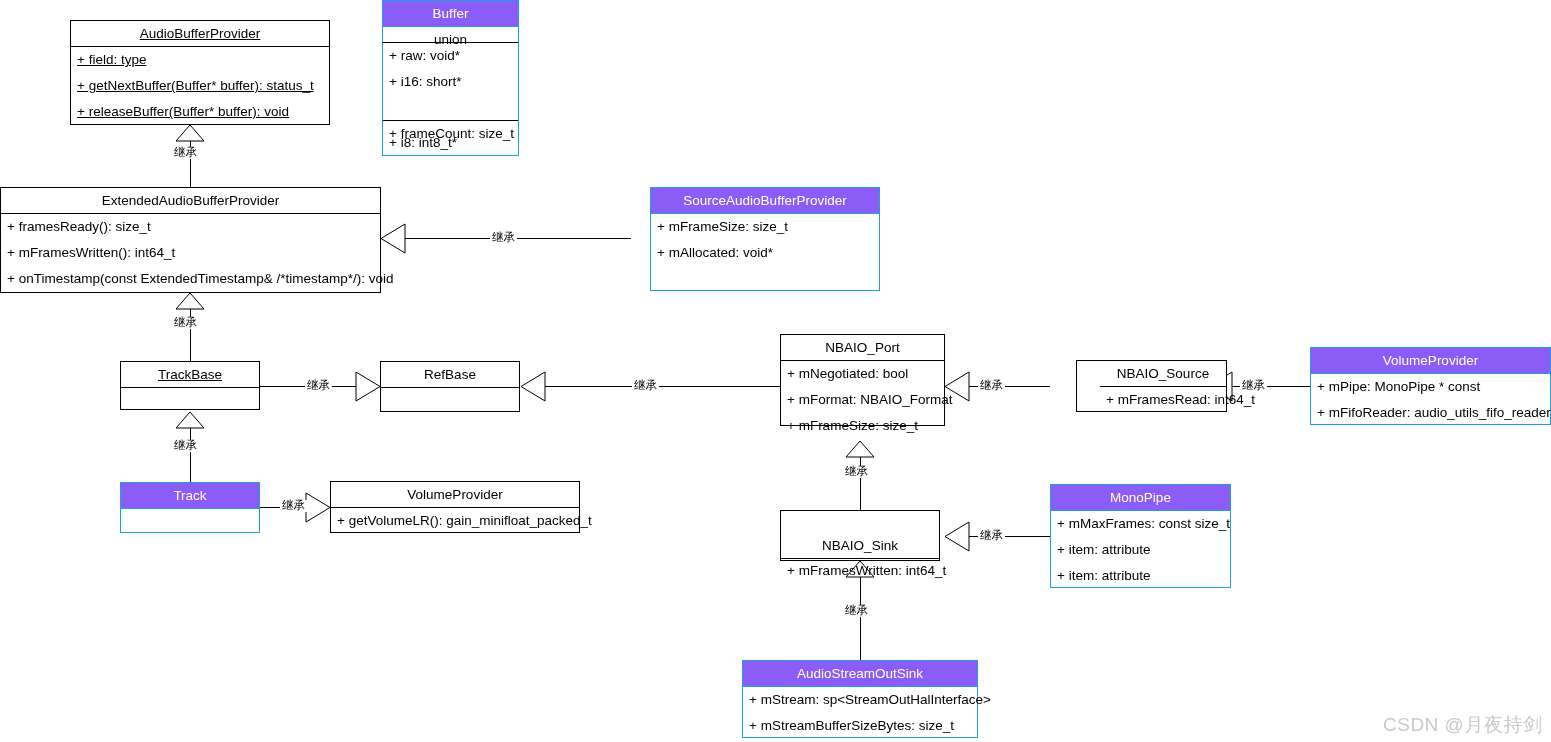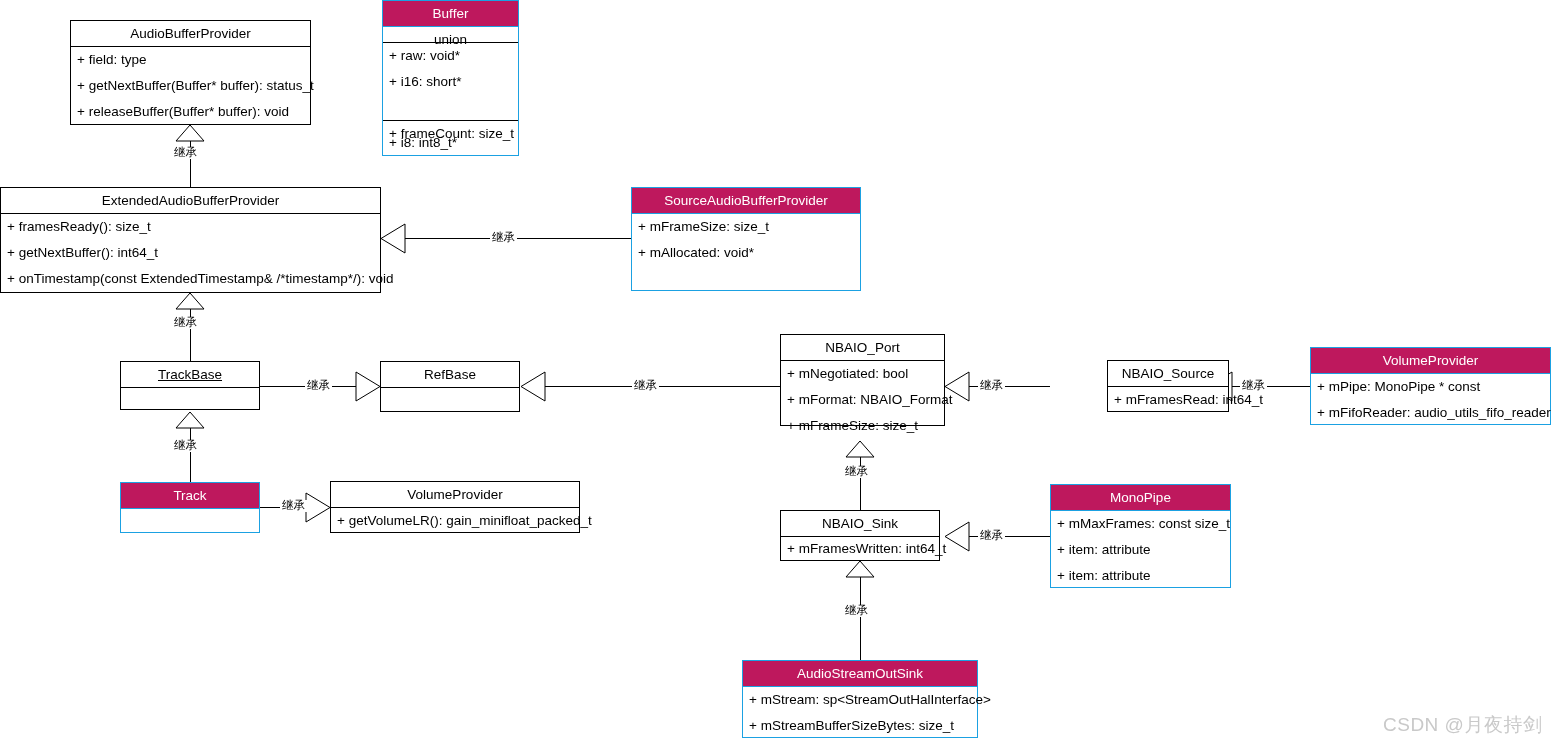--- a/index.html
+++ b/index.html
@@ -32,21 +32,21 @@
     font-size: 13.5px;
     color: #000000;
     line-height: 1;
     display: flex;
     align-items: center;
     justify-content: center;
     border-bottom: 1px solid #000000;
     white-space: nowrap;
   }
   .uml-class.accent > .uml-header {
-    background: #be185d;
+    background: #8b5cf6;
     color: #ffffff;
     border-bottom: 1px solid #1ba1e2;
   }
   .uml-section {
     box-sizing: border-box;
     border-bottom: 1px solid #000000;
   }
   .uml-class.accent > .uml-section {
     border-bottom: 1px solid #1ba1e2;
   }
@@ -175,21 +175,21 @@
     <polygon points="0,14.5 24,0 24,29" fill="#ffffff" stroke="#000000" stroke-width="1"></polygon>
   </svg>
   <div class="edge-label" style="left:978px; top:530px;">继承</div>
 
   <div class="edge-v" style="left:860px; top:561px; height:101px;"></div>
   <svg class="arrow-svg" style="left:846px; top:561px; width:28px; height:16px;">
     <polygon points="14,0 28,16 0,16" fill="#ffffff" stroke="#000000" stroke-width="1"></polygon>
   </svg>
   <div class="edge-label" style="left:843px; top:605px;">继承</div>
 
-  <div class="uml-class" style="left:70px; top:20px; width:241px; height:105px;">
+  <div class="uml-class" style="left:70px; top:20px; width:260px; height:105px;text-decoration:underline;">
     <div class="uml-header" style="height:26px;">AudioBufferProvider</div>
     <div class="uml-section" style="height:78px; border-bottom:none;">
       <div class="uml-row" style="height:26px;">+ field: type</div>
       <div class="uml-row" style="height:26px;">+ getNextBuffer(Buffer* buffer): status_t</div>
       <div class="uml-row" style="height:26px;">+ releaseBuffer(Buffer* buffer): void</div>
     </div>
   </div>
 
   <div class="uml-class accent" style="left:382px; top:0px; width:137px; height:156px;">
     <div class="uml-header" style="height:26px;">Buffer</div>
@@ -203,26 +203,26 @@
     </div>
     <div class="uml-section" style="height:26px; border-bottom:none;">
       <div class="uml-row" style="height:26px;">+ frameCount: size_t</div>
     </div>
   </div>
 
   <div class="uml-class" style="left:0px; top:187px; width:381px; height:106px;">
     <div class="uml-header" style="height:26px;">ExtendedAudioBufferProvider</div>
     <div class="uml-section" style="height:79px; border-bottom:none;">
       <div class="uml-row" style="height:26px;">+ framesReady(): size_t</div>
-      <div class="uml-row" style="height:26px;">+ getNextBuffer(): int64_t</div>
+      <div class="uml-row" style="height:26px;">+ mFramesWritten(): int64_t</div>
       <div class="uml-row" style="height:26px;">+ onTimestamp(const ExtendedTimestamp&amp; /*timestamp*/): void</div>
     </div>
   </div>
 
-  <div class="uml-class accent" style="left:631px; top:187px; width:460px; height:104px; width:230px;">
+  <div class="uml-class accent" style="left:650px; top:187px; width:460px; height:104px; width:230px;">
     <div class="uml-header" style="height:26px;">SourceAudioBufferProvider</div>
     <div class="uml-section" style="height:78px; border-bottom:none;">
       <div class="uml-row" style="height:26px;">+ mFrameSize: size_t</div>
       <div class="uml-row" style="height:26px;">+ mAllocated: void*</div>
     </div>
   </div>
 
   <div class="uml-class" style="left:120px; top:361px; width:140px; height:49px;text-decoration:underline;">
     <div class="uml-header" style="height:26px;">TrackBase</div>
     <div class="uml-section" style="height:24px; border-bottom:none;">
@@ -253,37 +253,37 @@
 
   <div class="uml-class" style="left:780px; top:334px; width:165px; height:92px;">
     <div class="uml-header" style="height:26px;">NBAIO_Port</div>
     <div class="uml-section" style="height:79px; border-bottom:none;">
       <div class="uml-row" style="height:26px;text-align:right;">+ mNegotiated: bool</div>
       <div class="uml-row" style="height:26px;">+ mFormat: NBAIO_Format</div>
       <div class="uml-row" style="height:26px;">+ mFrameSize: size_t</div>
     </div>
   </div>
 
-  <div class="uml-class" style="left:1107px; top:360px; width:122px; height:52px;">
+  <div class="uml-class" style="left:1076px; top:360px; width:151px; height:52px;padding-left:23px;">
     <div class="uml-header" style="height:26px;">NBAIO_Source</div>
     <div class="uml-section" style="height:25px; border-bottom:none;">
       <div class="uml-row" style="height:25px;">+ mFramesRead: int64_t</div>
     </div>
   </div>
 
   <div class="uml-class accent" style="left:1310px; top:347px; width:241px; height:78px;">
     <div class="uml-header" style="height:26px;">VolumeProvider</div>
     <div class="uml-section" style="height:51px; border-bottom:none;">
       <div class="uml-row" style="height:26px;">+ mPipe: MonoPipe * const</div>
       <div class="uml-row" style="height:25px;">+ mFifoReader: audio_utils_fifo_reader</div>
     </div>
   </div>
 
   <div class="uml-class" style="left:780px; top:510px; width:160px; height:51px;">
-    <div class="uml-header" style="height:26px;">NBAIO_Sink</div>
+    <div class="uml-header" style="height:26px;margin-top:22px;">NBAIO_Sink</div>
     <div class="uml-section" style="height:24px; border-bottom:none;">
       <div class="uml-row" style="height:24px;">+ mFramesWritten: int64_t</div>
     </div>
   </div>
 
   <div class="uml-class accent" style="left:1050px; top:484px; width:181px; height:104px;">
     <div class="uml-header" style="height:26px;">MonoPipe</div>
     <div class="uml-section" style="height:78px; border-bottom:none;">
       <div class="uml-row" style="height:26px;">+ mMaxFrames: const size_t</div>
       <div class="uml-row" style="height:26px;">+ item: attribute</div>

